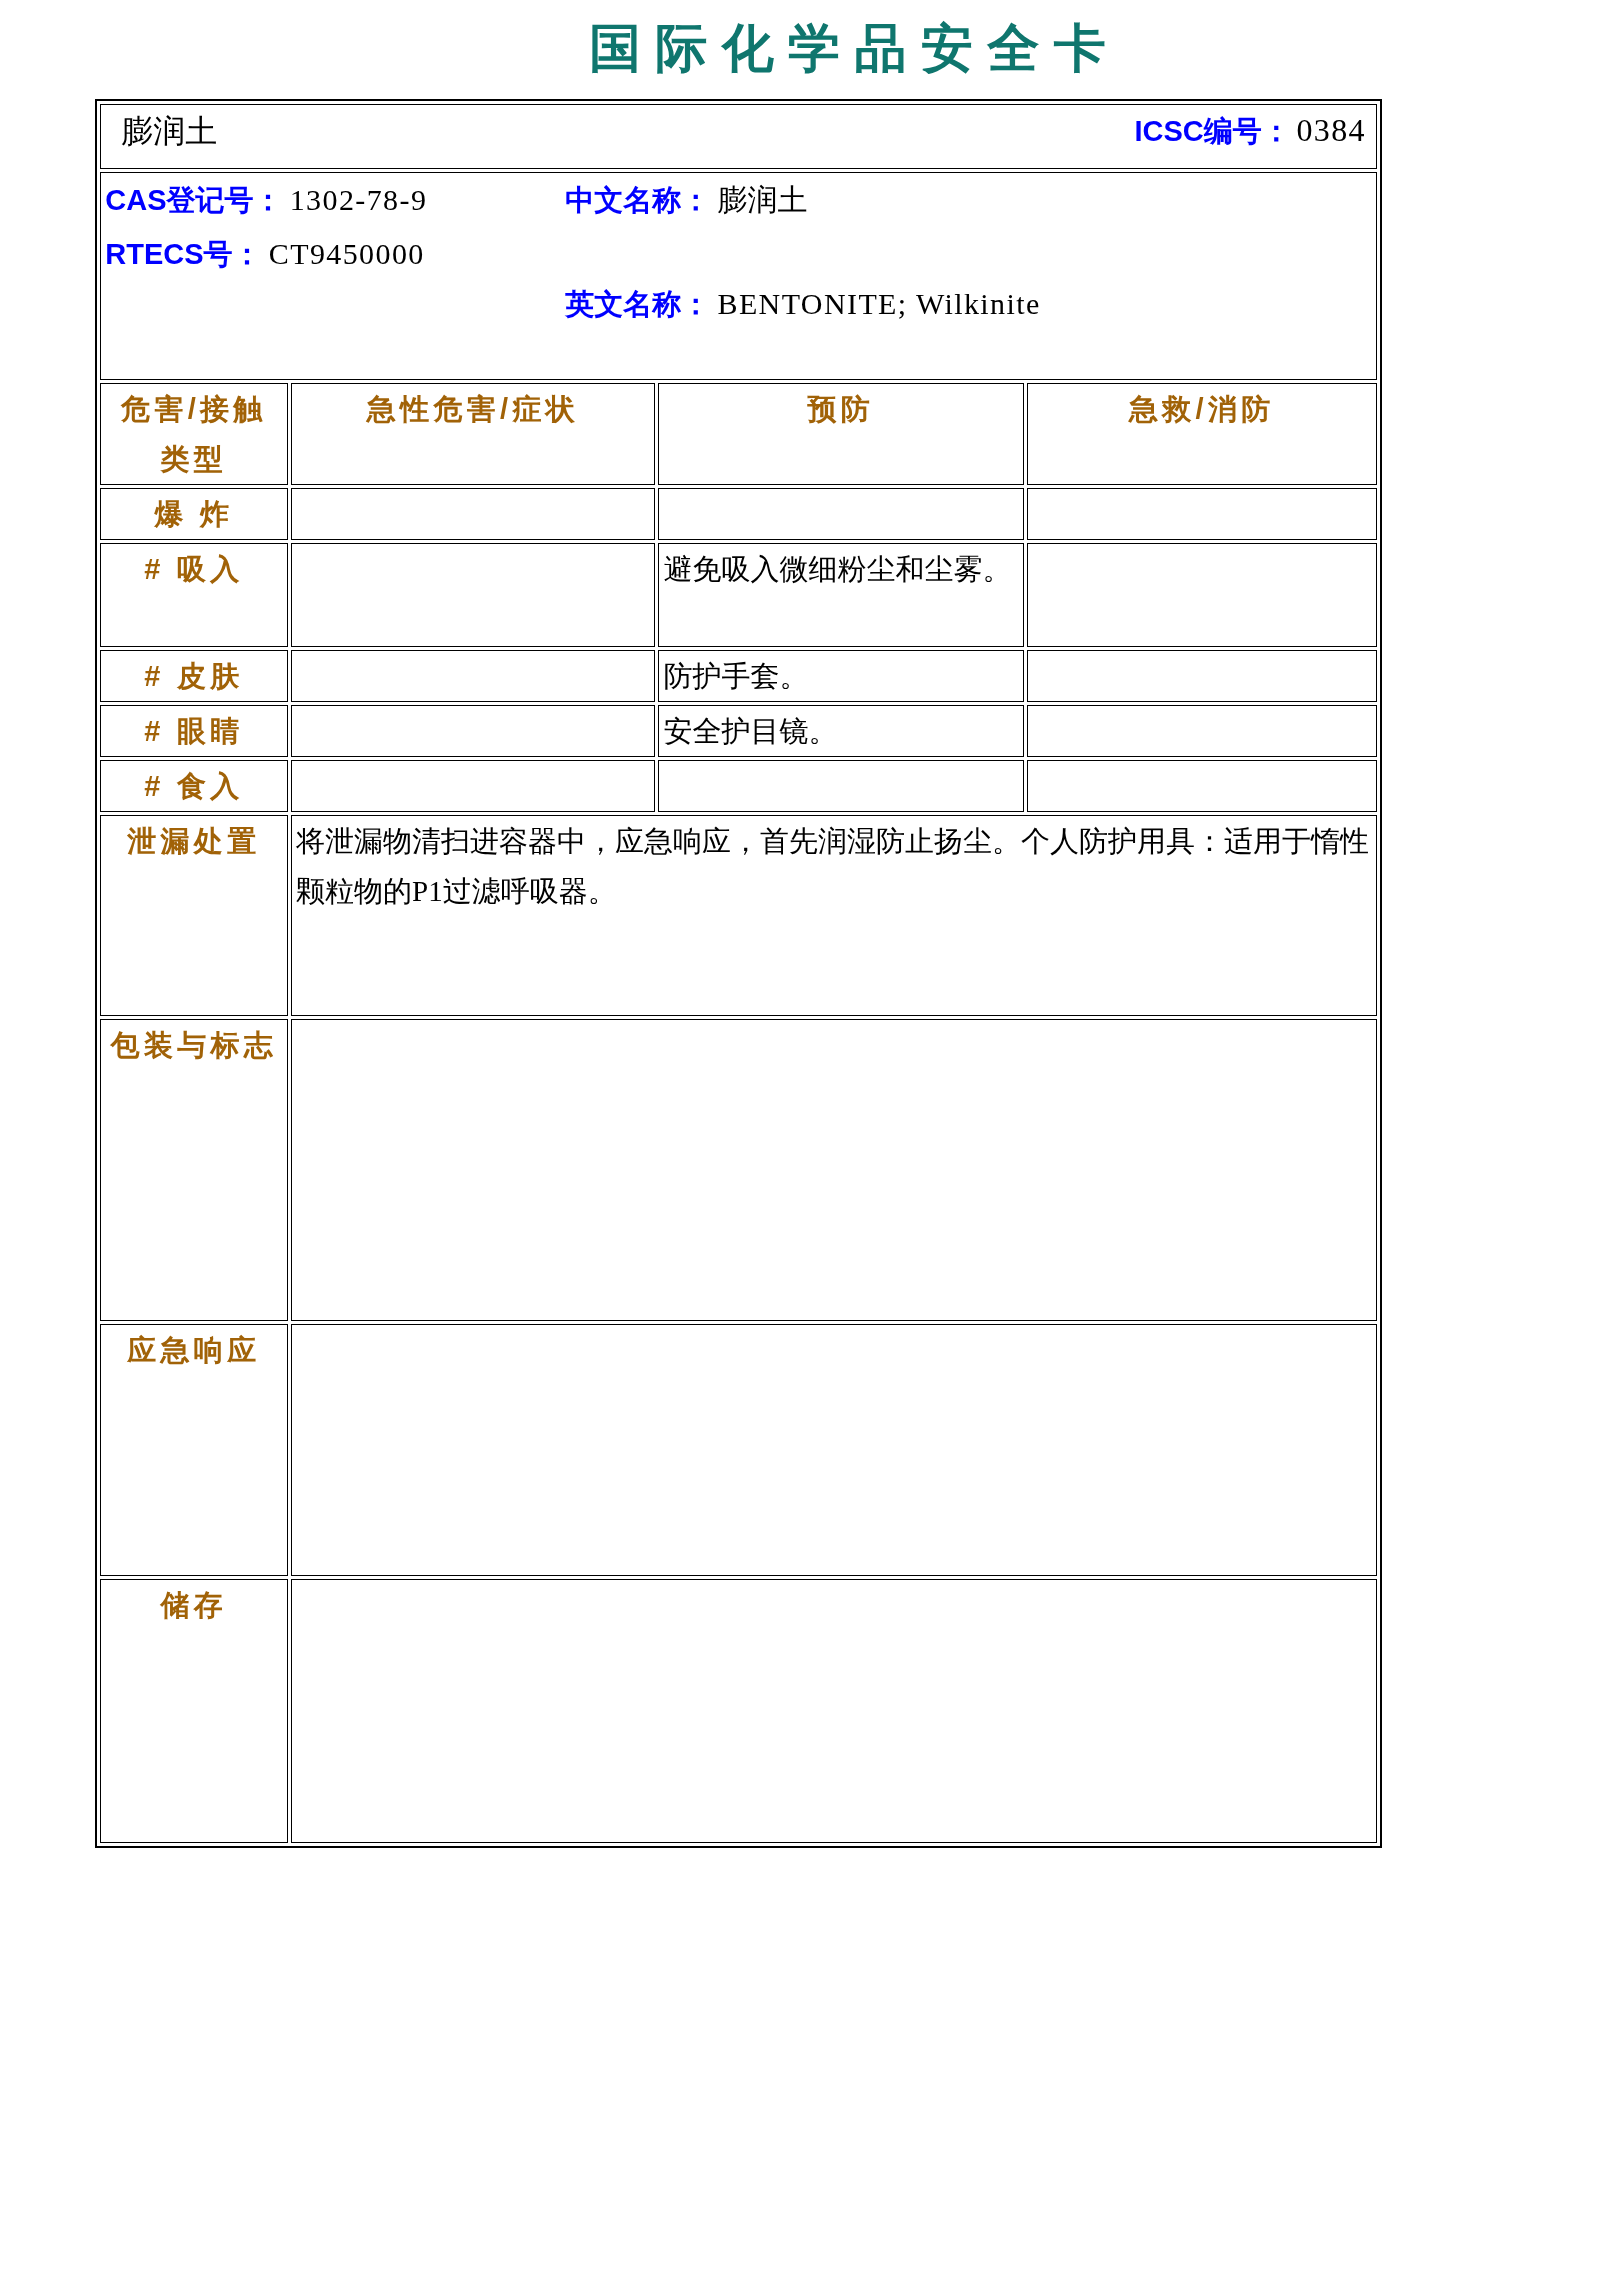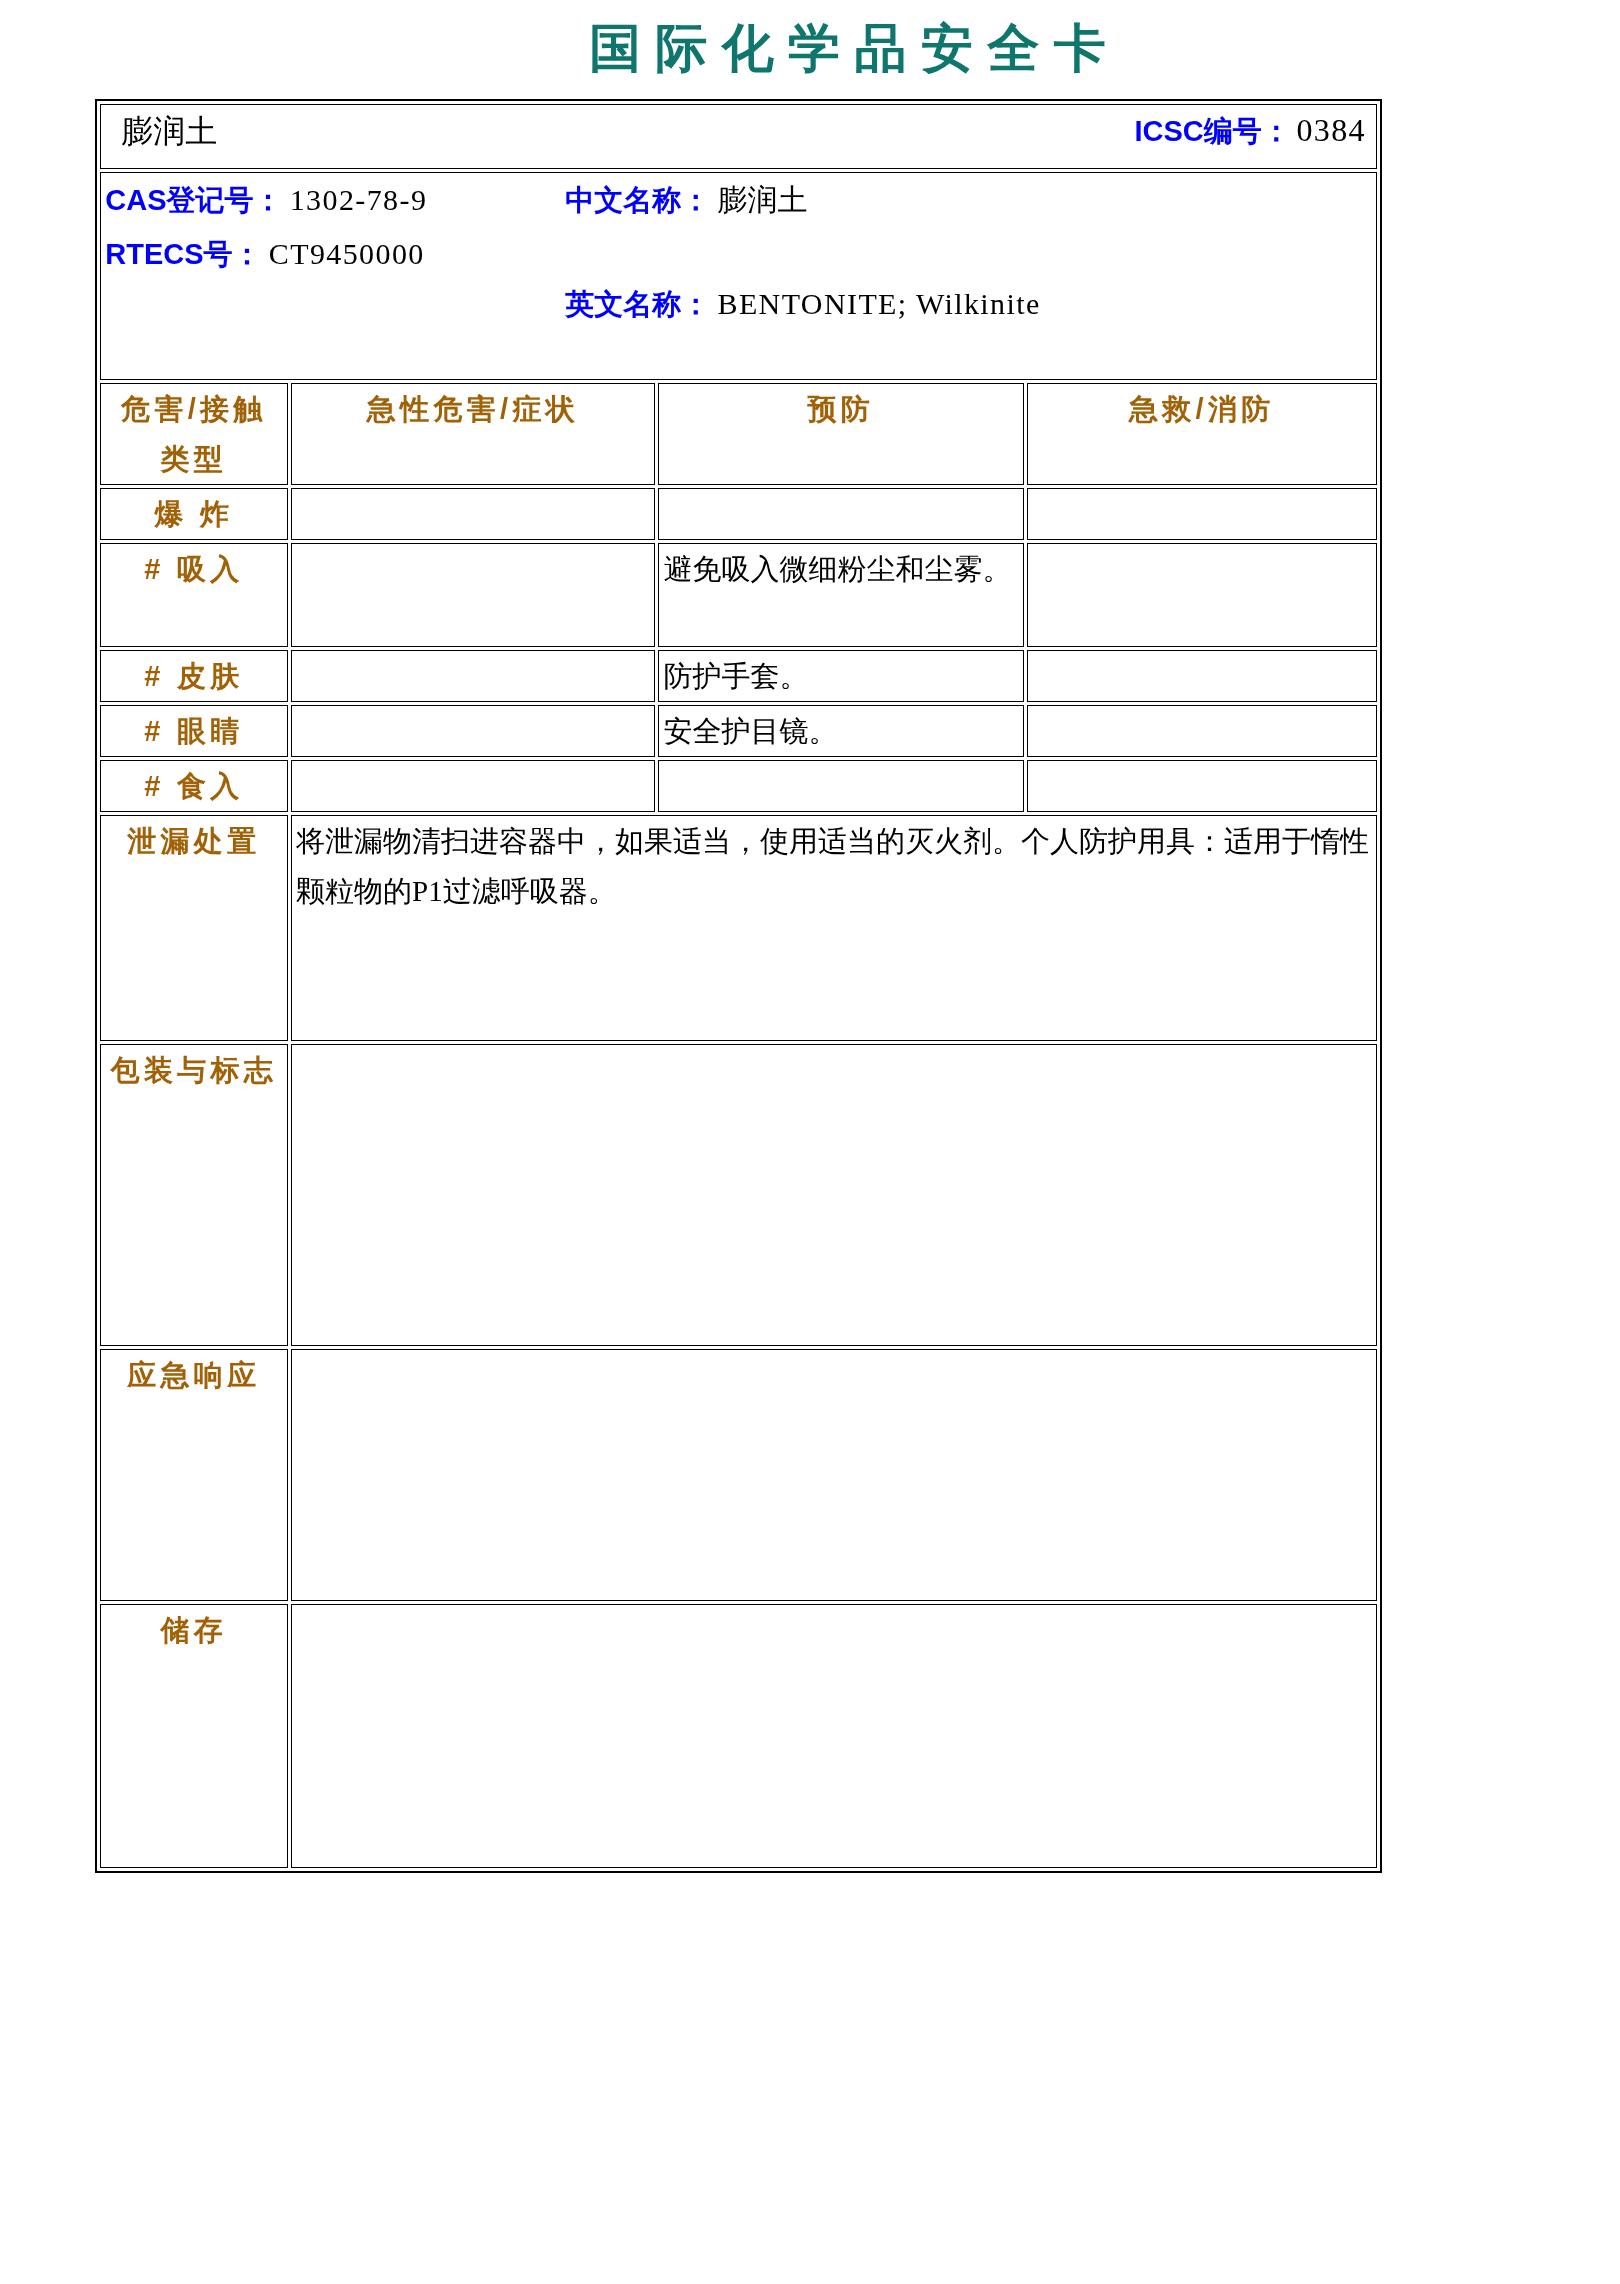--- a/index.html
+++ b/index.html
@@ -54,21 +54,21 @@
   .r-head1  td { height: 65px; }
   .r-ident  td { height: 208px; }
   .r-cols   td { height: 98px; }
   .r-fire   td { height: 102px; }
   .r-expl   td { height: 52px; }
   .r-cont   td { height: 52px; }
   .r-inh    td { height: 104px; }
   .r-skin   td { height: 52px; }
   .r-eye    td { height: 50px; }
   .r-ing    td { height: 52px; }
-  .r-spill  td { height: 226px; }
+  .r-spill  td { height: 201px; }
   .r-pack   td { height: 302px; }
   .r-emer   td { height: 252px; }
   .r-stor   td { height: 264px; }
 
   
   td.lbl, td.hdr {
     font-family: "Liberation Sans", sans-serif;
     font-weight: bold;
     color: #a16207;
     text-align: center;
@@ -220,21 +220,21 @@
 
   <tr class="r-ing">
     <td class="lbl"># 食入</td>
     <td class="cnt"></td>
     <td class="cnt"></td>
     <td class="cnt"></td>
   </tr>
 
   <tr class="r-spill">
     <td class="lbl">泄漏处置</td>
-    <td colspan="3" class="cnt">将泄漏物清扫进容器中，如果适当，使用适当的灭火剂。个人防护用具：适用于惰性颗粒物的P1过滤呼吸器。</td>
+    <td colspan="3" class="cnt">将泄漏物清扫进容器中，应急响应，首先润湿防止扬尘。个人防护用具：适用于惰性颗粒物的P1过滤呼吸器。</td>
   </tr>
 
   <tr class="r-pack">
     <td class="lbl">包装与标志</td>
     <td colspan="3" class="cnt"></td>
   </tr>
 
   <tr class="r-emer">
     <td class="lbl">应急响应</td>
     <td colspan="3" class="cnt"></td>

